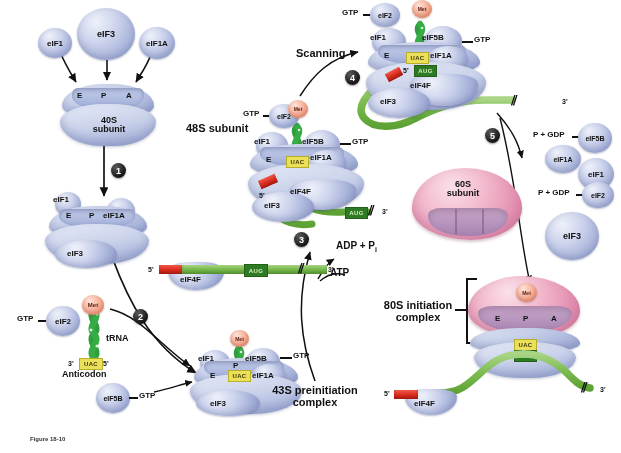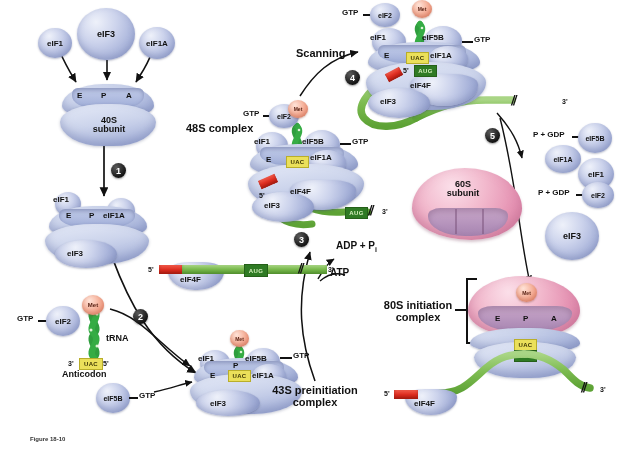--- a/index.html
+++ b/index.html
@@ -318,21 +318,21 @@
     <span>3</span>
   </div>
   <div class="lbl l" style="left:336px;top:241px;">
     <span>ADP + P</span><sub style="font-size:7px;">i</sub>
   </div>
   <div class="lbl l" style="left:330px;top:268px;">
     <span>ATP</span>
   </div>
 
   <div class="lbl xl" style="left:186px;top:123px;">
-    <span>48S complex</span>
+    <span>48S subunit</span>
   </div>
   <div class="lbl s" style="left:243px;top:110px;">
     <span>GTP</span>
   </div>
   <div class="abs" style="left:263px;top:115px;width:8px;height:1.6px;background:#111;"></div>
   <div class="ball" style="left:269px;top:104px;width:30px;height:24px;font-size:7px;">
     <span>eIF2</span>
   </div>
   <div class="met" style="left:288px;top:100px;width:20px;height:18px;font-size:5px;">
     <span>Met</span>

